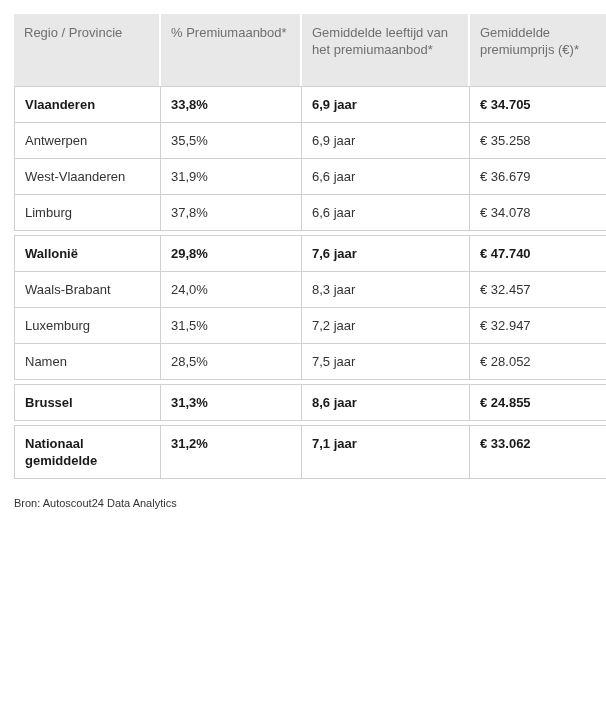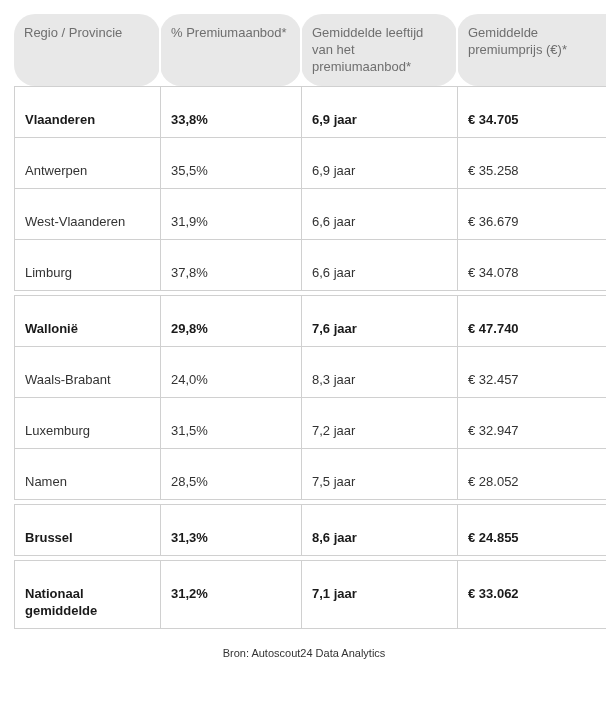--- a/index.html
+++ b/index.html
@@ -13,62 +13,60 @@
 
   table.tbl {
     width: 580px;
     border-collapse: collapse;
     table-layout: fixed;
     font-size: 13px;
     color: #333333;
   }
   .tbl th:nth-child(1), .tbl td:nth-child(1) { width: 146px; }
   .tbl th:nth-child(2), .tbl td:nth-child(2) { width: 141px; }
-  .tbl th:nth-child(3), .tbl td:nth-child(3) { width: 156px; }
+  .tbl th:nth-child(3), .tbl td:nth-child(3) { width: 168px; }
   .tbl th:nth-child(4), .tbl td:nth-child(4) { width: 169px; }
 
   
   table.header-tbl th {
     background: #e8e8e8;
     color: #6f6f6f;
     font-weight: normal;
     text-align: left;
     vertical-align: top;
     padding: 10px 10px 10px 10px;
     height: 72px;
     line-height: 17px;
     border-left: 2px solid #ffffff;
-    border-radius: 21px;
   }
   table.header-tbl th:first-child { border-left: none; }
 
   
   table.section-tbl td {
     border: 1px solid #d0d0d0;
     vertical-align: top;
-    padding: 24px 10px 9px 10px;
+    padding: 9px 10px 9px 10px;
     line-height: 17px;
     height: 36px;
     background: #ffffff;
   }
   table.section-tbl { margin-top: 0; }
   table.section-tbl + table.section-tbl { margin-top: 4px; }
   #sections { margin-top: 0; }
   table.section-tbl.gap-above { margin-top: 20px; }
 
   tr.emphasis td {
     font-weight: bold;
     color: #1a1a1a;
   }
 
   .source {
     margin-top: 18px;
     font-size: 11px;
     color: #333333;
-    text-align: center;
   }
 </style>
 </head>
 <body>
 
 <div class="page">
 
   <table class="tbl header-tbl">
     <tbody>
       <tr>

